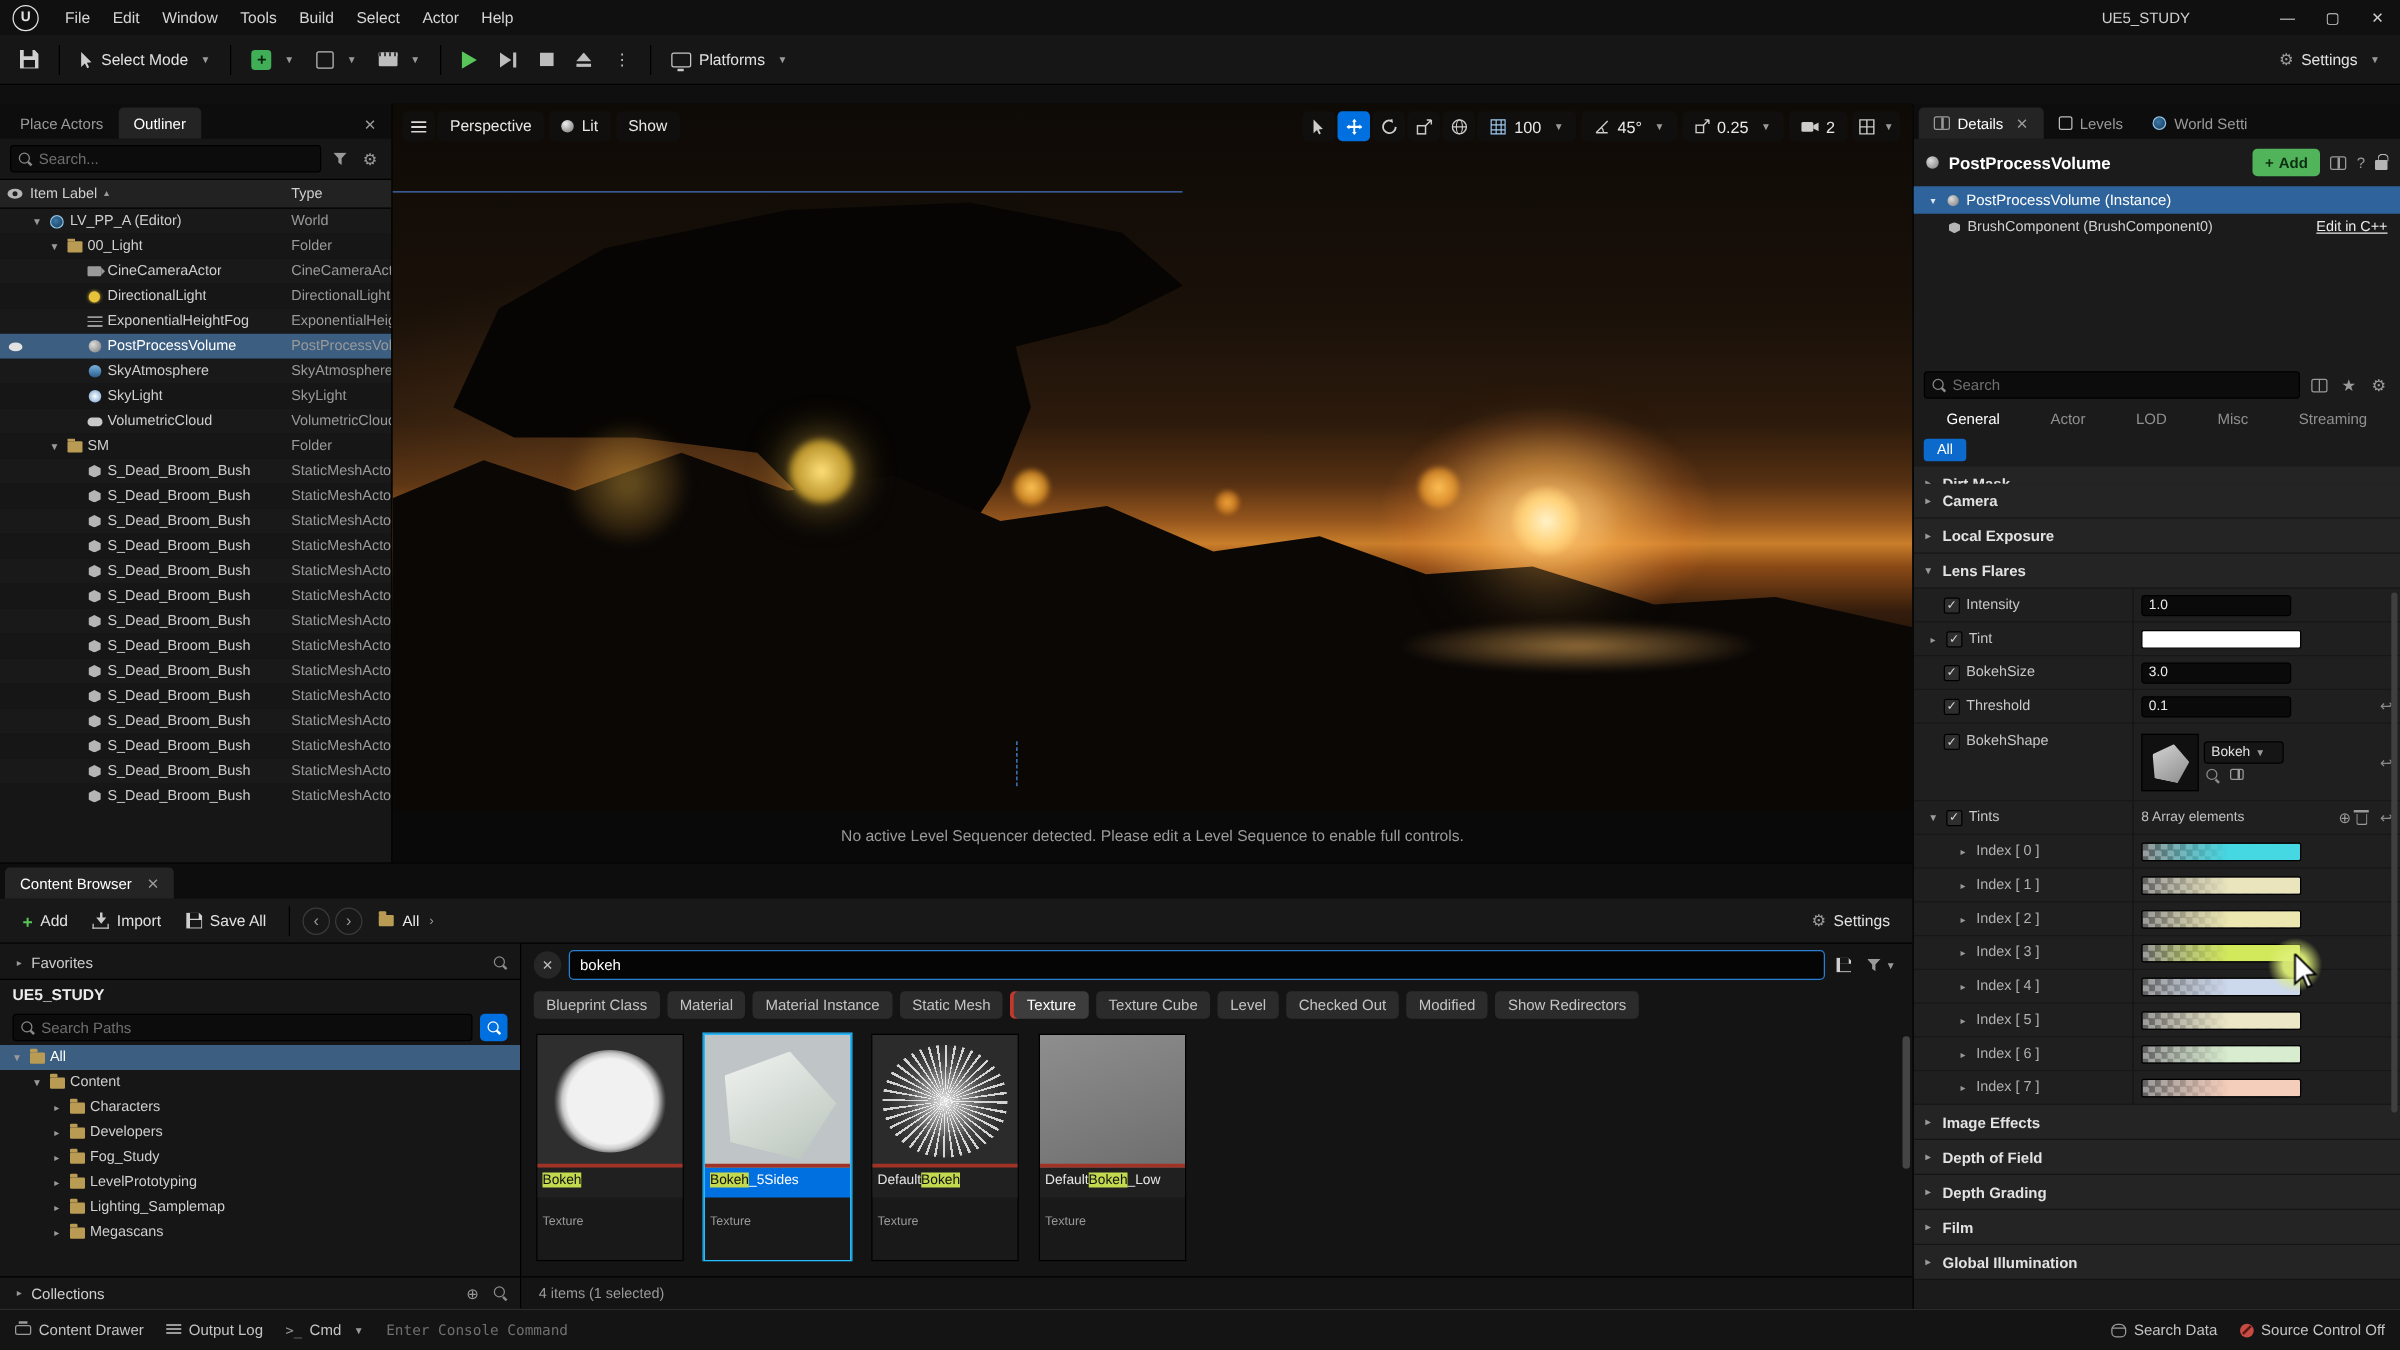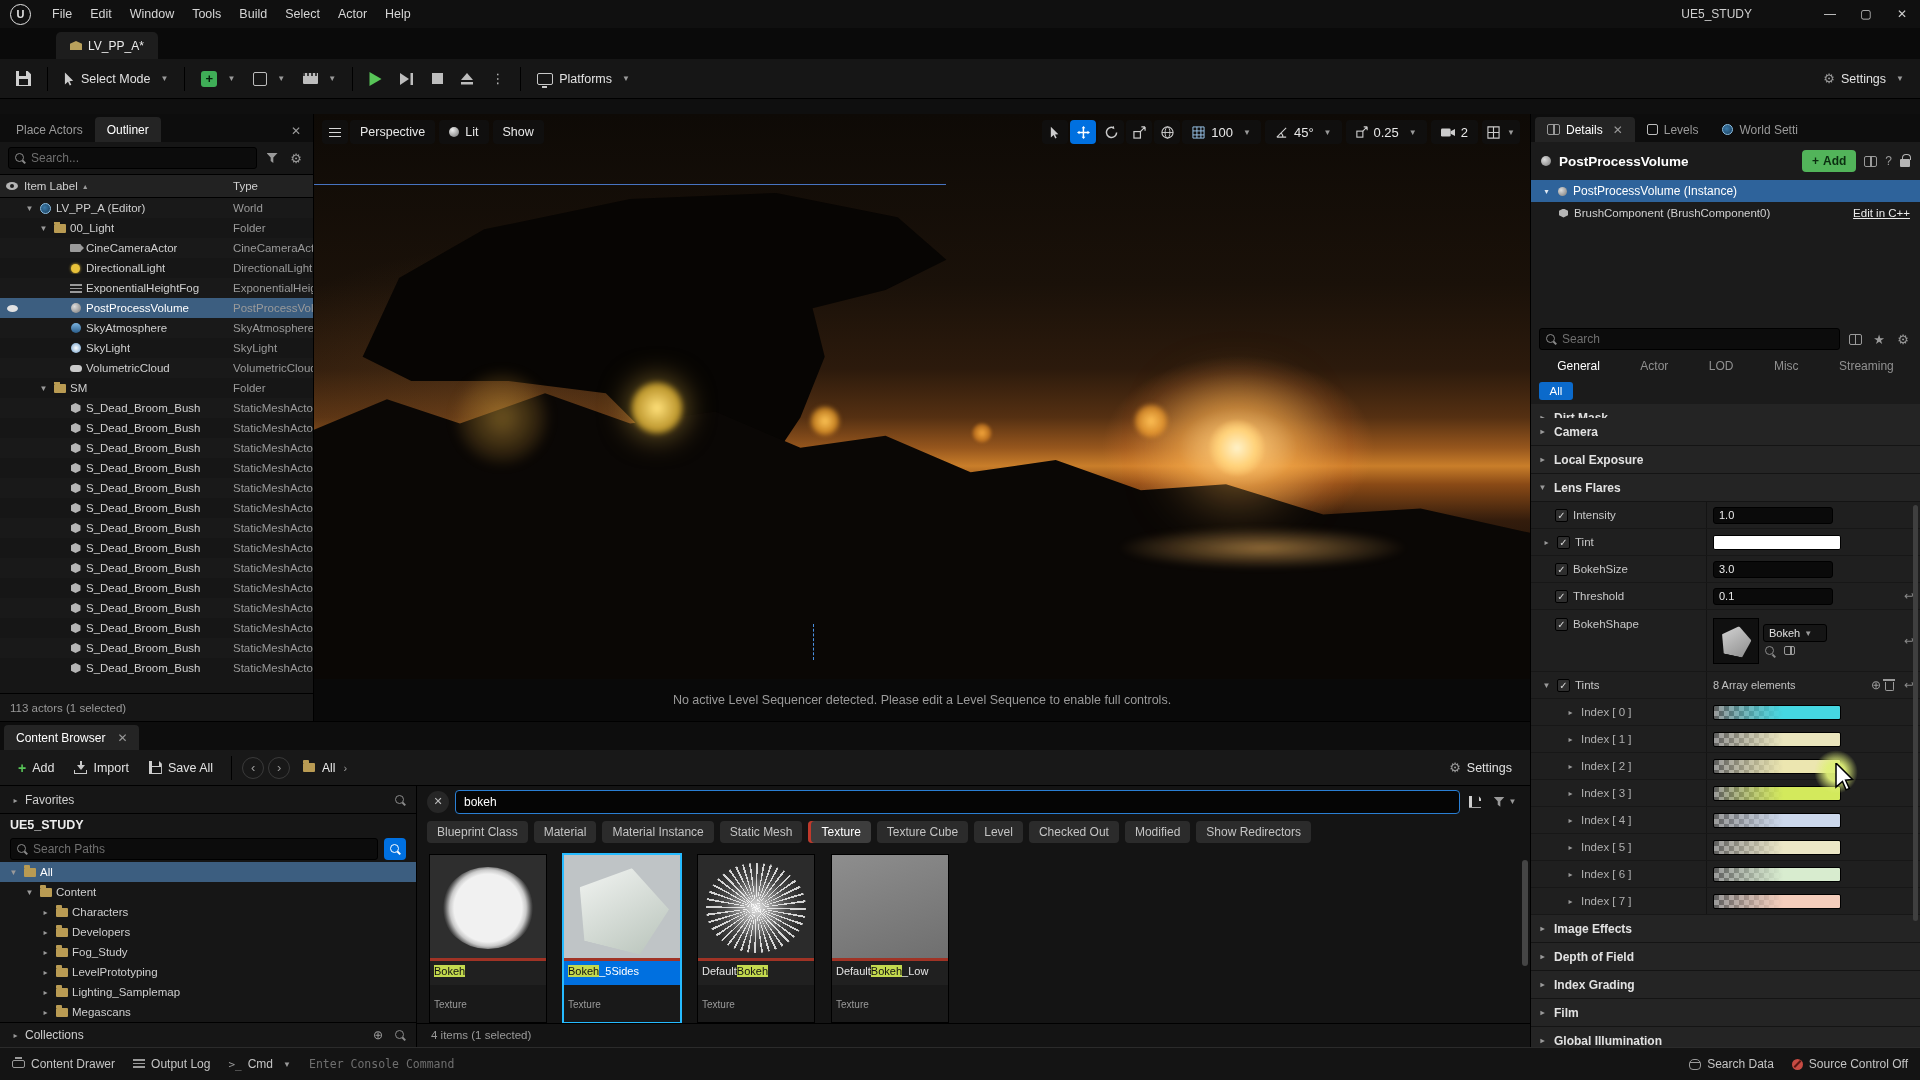--- a/index.html
+++ b/index.html
@@ -264,26 +264,20 @@
         <span class="menu-item">Actor</span>
         <span class="menu-item">Help</span>
       </div>
     <div class="spacer"></div>
     <span class="proj-badge">UE5_STUDY</span>
     <span class="win-btn">—</span>
     <span class="win-btn">▢</span>
     <span class="win-btn">✕</span>
   </div>
 
-  <div class="tabstrip">
-    <div class="level-tab">
-      <span class="i-level"></span>
-      <span>LV_PP_A*</span>
-    </div>
-  </div>
 
   <div class="main-toolbar">
     <div class="tb-btn">
         <span class="i-save"></span>
       </div>
     <div class="tb-sep"></div>
     <div class="tb-btn">
       <svg class="ic" width="11" height="14" viewBox="0 0 12 14">
           <path d="M1 0l9 9-4 .4 2 4-1.7.8-2-4.2L1 13z" fill="#ccc"></path>
         </svg>
@@ -658,21 +652,20 @@
                 <span class="ol-main">
                   <span class="exp"></span>
                   <span class="tree-ic">
                     <span class="i-mesh"></span>
                   </span>
                   <span style="overflow:hidden;white-space:nowrap;">S_Dead_Broom_Bush</span>
                 </span>
                 <span class="ol-type-col" style="color:#9a9a9a;">StaticMeshActor</span>
               </div>
             </div>
-          <div class="ol-footer">113 actors (1 selected)</div>
         </div>
 
         <div class="viewport">
           <div class="scene"></div>
           <div class="rock"></div>
           <div class="ground"></div>
           <div class="glint"></div>
           <div class="bok bok1"></div>
           <div class="bok bok2"></div>
           <div class="bok bok3"></div>
@@ -1243,21 +1236,21 @@
               <span>Image Effects</span>
             </div>
 
             <div class="cat-row">
               <span class="exp">▸</span>
               <span>Depth of Field</span>
             </div>
 
             <div class="cat-row">
               <span class="exp">▸</span>
-              <span>Index Grading</span>
+              <span>Depth Grading</span>
             </div>
 
             <div class="cat-row">
               <span class="exp">▸</span>
               <span>Film</span>
             </div>
 
             <div class="cat-row">
               <span class="exp">▸</span>
               <span>Global Illumination</span>

